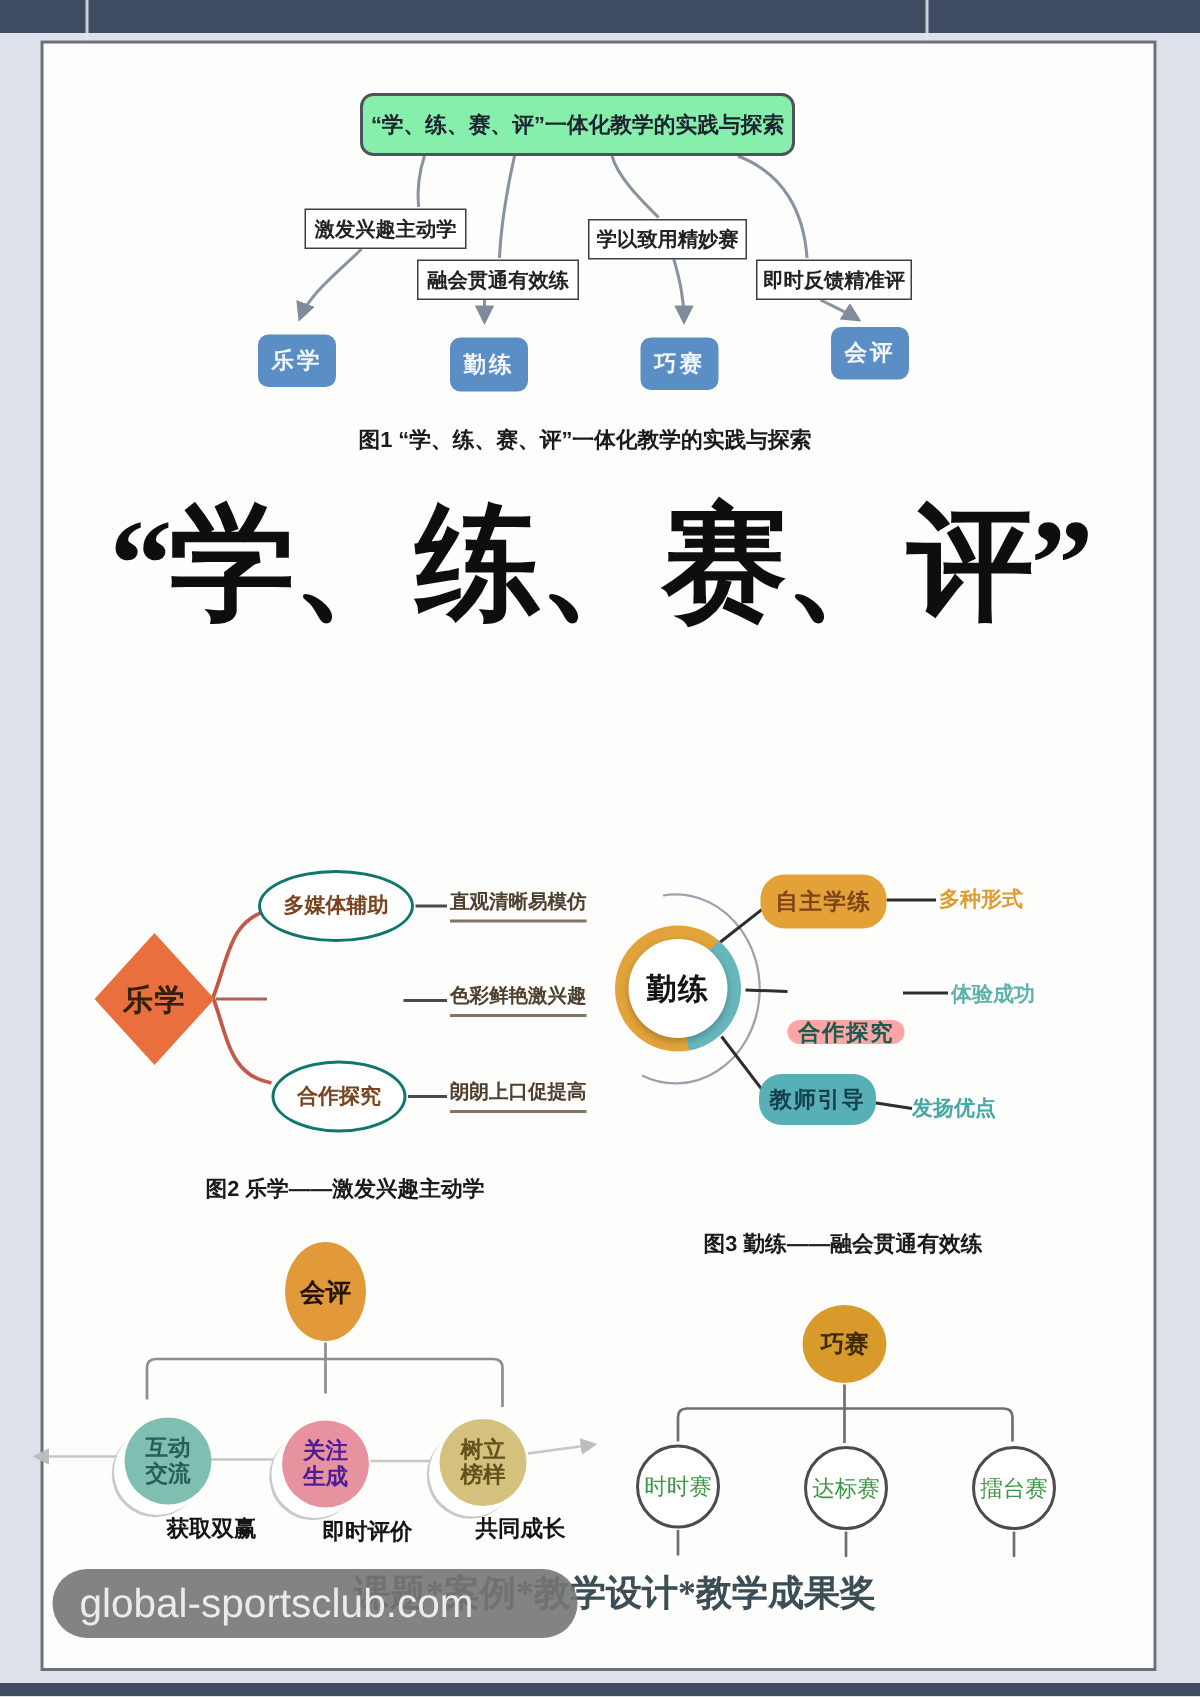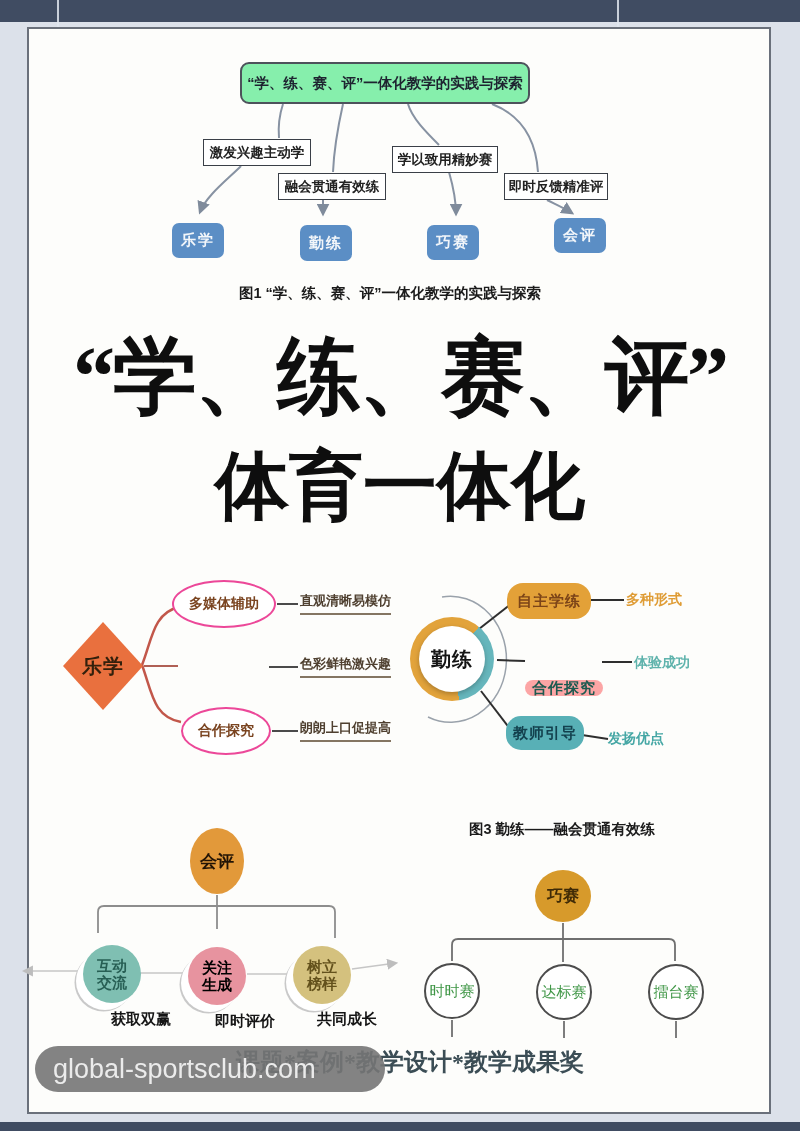--- a/index.html
+++ b/index.html
@@ -16,21 +16,21 @@
   .f1-root{left:240px;top:62px;width:290px;height:42px;background:#86efac;border:2px solid #4d525b;border-radius:9px;display:flex;align-items:center;justify-content:center;font-size:14.5px;font-weight:bold;color:#1e2430;white-space:nowrap;box-sizing:border-box;}
   .f1-branch{background:#fff;border:1.5px solid #3a3f47;display:flex;align-items:center;justify-content:center;font-size:13.5px;font-weight:bold;color:#222;white-space:nowrap;box-sizing:border-box;}
   .f1-node{background:#5b8ec5;border-radius:7px;display:flex;align-items:center;justify-content:center;font-size:15px;font-weight:bold;color:#f2f6fa;letter-spacing:2px;}
   .caption{font-size:14.5px;font-weight:bold;color:#1b1b1b;text-align:center;white-space:nowrap;}
   
   .title1{left:0;top:320px;width:800px;text-align:center;font-family:"Liberation Serif","DejaVu Serif",serif;font-weight:bold;font-size:84px;color:#0e0e0e;letter-spacing:-2px;line-height:1.1;margin-top:11px;}
   .title2{left:0;top:446px;width:800px;text-align:center;font-family:"Liberation Serif","DejaVu Serif",serif;font-weight:bold;font-size:74px;color:#0e0e0e;line-height:1.1;}
   
   .diamond{left:63px;top:622px;width:80px;height:88px;background:#e9703e;clip-path:polygon(50% 0,100% 50%,50% 100%,0 50%);display:flex;align-items:center;justify-content:center;}
   .diamond span{font-size:20px;font-weight:bold;color:#33200c;letter-spacing:1px;}
-  .f2-ellipse{background:#fff;border:2px solid #ec4899;border-radius:50%;display:flex;align-items:center;justify-content:center;font-size:14px;font-weight:bold;color:#7a4420;box-sizing:border-box;}
+  .f2-ellipse{background:#fff;border:2px solid #0f766e;border-radius:50%;display:flex;align-items:center;justify-content:center;font-size:14px;font-weight:bold;color:#7a4420;box-sizing:border-box;}
   .f2-note{font-size:13px;font-weight:bold;color:#4f4030;border-bottom:2px solid #847562;padding-bottom:3px;white-space:nowrap;}
   
   .ql-ring{left:410px;top:617px;width:84px;height:84px;border-radius:50%;background:conic-gradient(from 0deg,#e2a33b 0deg 40deg,#66b6bc 40deg 170deg,#e2a33b 170deg 360deg);}
   .ql-core{left:419px;top:626px;width:66px;height:66px;border-radius:50%;background:#fff;box-shadow:0 2px 5px rgba(0,0,0,.25);display:flex;align-items:center;justify-content:center;font-size:20px;font-weight:bold;color:#141414;letter-spacing:1px;}
   .f3-box{display:flex;align-items:center;justify-content:center;font-weight:bold;font-size:15px;box-sizing:border-box;letter-spacing:1px;}
   .f3-note{font-size:14px;font-weight:bold;white-space:nowrap;}
   
   .f4-top{left:190px;top:828px;width:54px;height:66px;border-radius:50%;background:#e2993a;display:flex;align-items:center;justify-content:center;font-size:17px;font-weight:bold;color:#221405;}
   .f4-circle{width:58px;height:58px;border-radius:50%;display:flex;align-items:center;justify-content:center;text-align:center;font-size:15px;font-weight:bold;line-height:1.15;box-shadow:-7px 7px 0 0 #ffffff,-8.5px 8.5px 0 0 #c9c9c9;}
   .f4-label{width:76px;text-align:center;font-size:15px;font-weight:bold;color:#151515;white-space:nowrap;}
@@ -126,46 +126,46 @@
   <div class="el f1-branch" style="left:504px;top:173px;width:104px;height:27px;">即时反馈精准评</div>
 
   <div class="el f1-node" style="left:172px;top:223px;width:52px;height:35px;">乐学</div>
   <div class="el f1-node" style="left:300px;top:225px;width:52px;height:36px;">勤练</div>
   <div class="el f1-node" style="left:427px;top:225px;width:52px;height:35px;">巧赛</div>
   <div class="el f1-node" style="left:554px;top:218px;width:52px;height:35px;">会评</div>
 
   <div class="el caption" style="left:100px;top:284px;width:580px;">图1  “学、练、赛、评”一体化教学的实践与探索</div>
 
   <div class="el title1">“学、练、赛、评”</div>
-  <div class="el title2">体育一体化</div>
 
   <div class="el diamond">
     <span>乐学</span>
   </div>
   <div class="el f2-ellipse" style="left:172px;top:580px;width:104px;height:48px;">多媒体辅助</div>
   <div class="el f2-ellipse" style="left:181px;top:707px;width:90px;height:48px;">合作探究</div>
   <div class="el f2-note" style="left:300px;top:592px;">直观清晰易模仿</div>
   <div class="el f2-note" style="left:300px;top:655px;">色彩鲜艳激兴趣</div>
   <div class="el f2-note" style="left:300px;top:719px;">朗朗上口促提高</div>
+  <div class="el caption" style="left:110px;top:783px;width:240px;">图2  乐学——激发兴趣主动学</div>
 
   <div class="el ql-ring"></div>
   <div class="el ql-core">勤练</div>
   <div class="el f3-box" style="left:507px;top:583px;width:84px;height:36px;background:#e3a138;border-radius:16px;color:#7c4418;">自主学练</div>
   <div class="el f3-box" style="left:525px;top:680px;width:78px;height:16px;background:#fca5a5;border-radius:13px;color:#1d5a50;">合作探究</div>
   <div class="el f3-box" style="left:506px;top:716px;width:78px;height:34px;background:#58b0b6;border-radius:15px;color:#13414e;">教师引导</div>
   <div class="el f3-note" style="left:626px;top:591px;color:#df9c35;">多种形式</div>
   <div class="el f3-note" style="left:634px;top:654px;color:#5fb3ac;">体验成功</div>
   <div class="el f3-note" style="left:608px;top:730px;color:#46a7a5;">发扬优点</div>
   <div class="el caption" style="left:442px;top:800px;width:240px;margin-top:20px;">图3  勤练——融会贯通有效练</div>
 
   <div class="el f4-top">会评</div>
   <div class="el f4-circle" style="left:83px;top:945px;background:#7fbfb2;color:#275f54;">
     <span><span>互动</span><br><span>交流</span></span>
   </div>
-  <div class="el f4-circle" style="left:188px;top:947px;background:#e7939f;color:#000000;">
+  <div class="el f4-circle" style="left:188px;top:947px;background:#e7939f;color:#4c1d95;">
     <span><span>关注</span><br><span>生成</span></span>
   </div>
   <div class="el f4-circle" style="left:293px;top:946px;background:#d4c17e;color:#63511c;text-align:center;">
     <span><span>树立</span><br><span>榜样</span></span>
   </div>
   <div class="el f4-label" style="left:103px;top:1010px;">获取双赢</div>
   <div class="el f4-label" style="left:207px;top:1012px;">即时评价</div>
   <div class="el f4-label" style="left:309px;top:1010px;">共同成长</div>
 
   <div class="el f5-top">巧赛</div>

